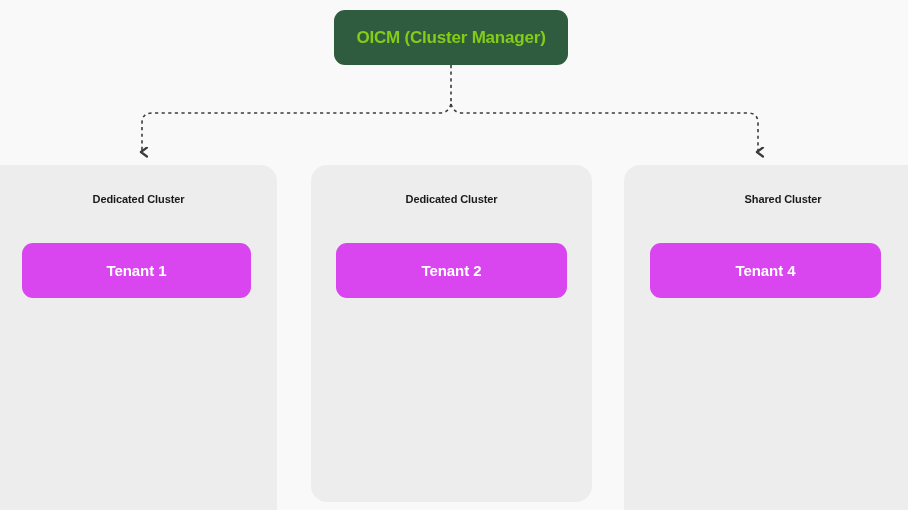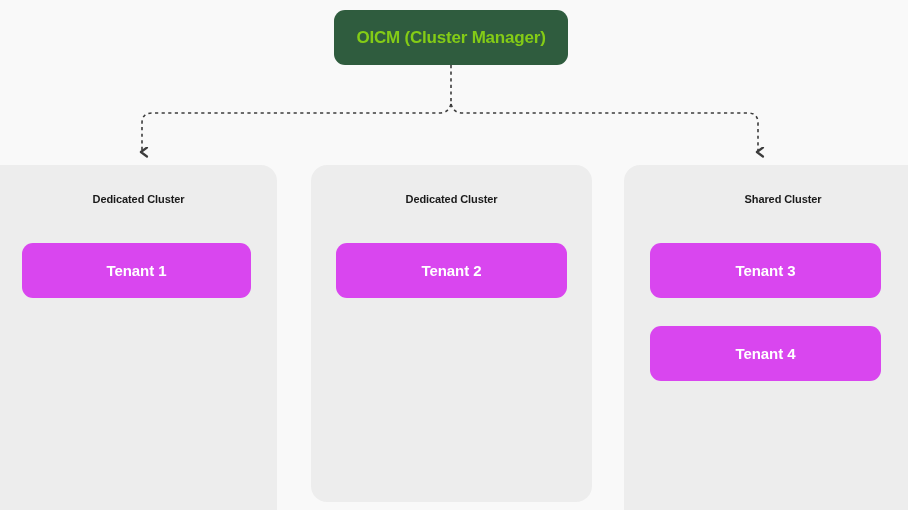--- a/index.html
+++ b/index.html
@@ -168,21 +168,18 @@
       <div class="tenant-box">
         <span class="tenant-label">Tenant 2</span>
       </div>
     </div>
   </div>
 
   <div class="cluster-panel panel-right">
     <div class="cluster-title">Shared Cluster</div>
     <div class="tenant-list">
       <div class="tenant-box">
-        <span class="tenant-label">Tenant 3</span>
-      </div>
-      <div class="tenant-box">
         <span class="tenant-label">Tenant 4</span>
       </div>
     </div>
   </div>
 
 </div>
 
 </body></html>

